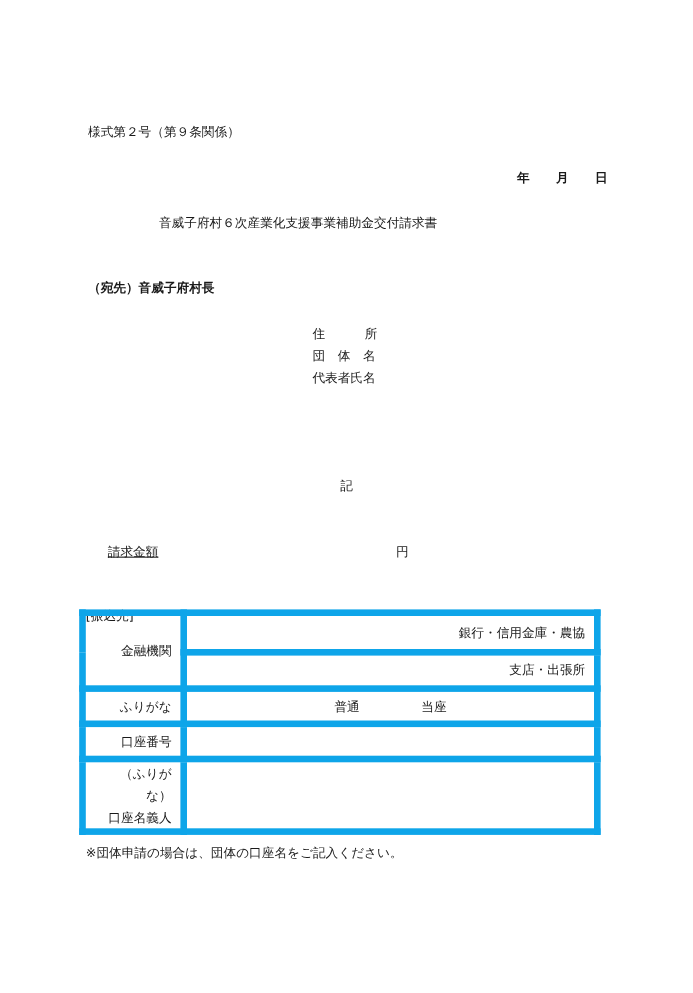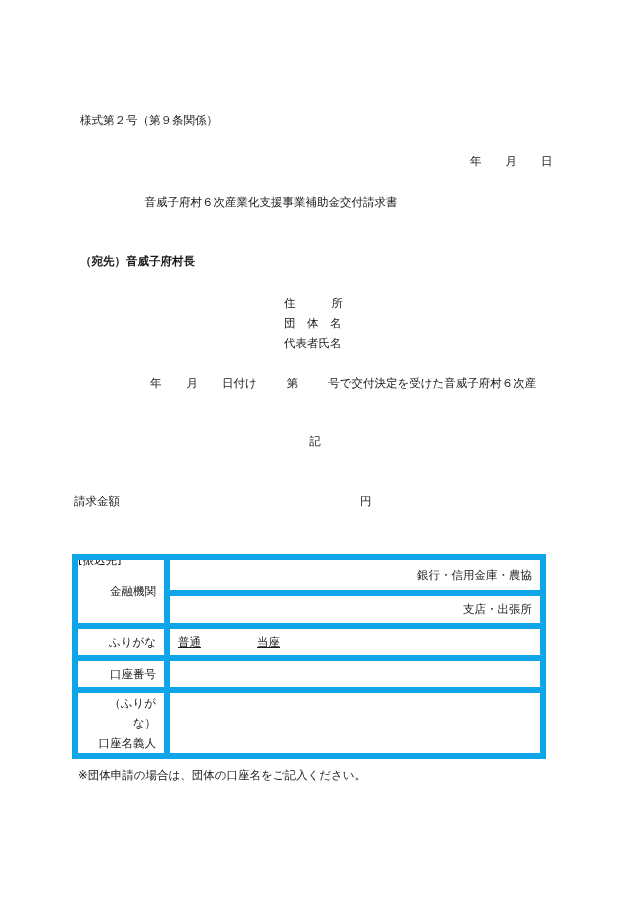--- a/index.html
+++ b/index.html
@@ -1,37 +1,37 @@
 <!DOCTYPE html>
 <html><head>
   <meta charset="utf-8">
   <style>
     html, body { margin: 0; padding: 0; background: #ffffff; }
     body { width: 630px; height: 903px; position: relative; overflow: hidden;
            font-family: "DejaVu Sans", "Liberation Sans", sans-serif; color: #1a1a1a; font-size: 11.5px; }
     .abs { position: absolute; white-space: nowrap; margin-top: 16px; }
     .serif { font-family: "DejaVu Serif", "Liberation Serif", serif; }
     #form-number { left: 80px; top: 97px; font-size: 11.5px; }
-    #date-line { left: 470px; top: 138px; }
+    #date-line { left: 470px; top: 138px; font-weight: bold; }
     #date-line span { display: inline-block; }
     #doc-title { left: 0; width: 542px; text-align: center; top: 179px; font-size: 11.5px; }
     #addressee { left: 80px; top: 238px; font-weight: bold; }
     #applicant { left: 284px; top: 277px; }
     .app-row { height: 20px; line-height: 20px; }
     #body-text { left: 80px; top: 356px; line-height: 22px; }
     #ki { left: 0; width: 630px; text-align: center; top: 418px; }
-    #amount-label { left: 74px; top: 478px; }
+    #amount-label { left: 98px; top: 478px; text-decoration: underline; }
     #amount-unit { left: 360px; top: 478px; }
     #transfer-label { left: 78px; top: 537px; }
     table#bank-table { position: absolute; left: 72px; top: 554px; width: 474px;
            border-collapse: collapse; table-layout: fixed; }
     #bank-table td { border: 6px solid #0ea5e9; padding: 0 8px; }
     #bank-table td.label { width: 70px; text-align: right; }
     #bank-table td.right { text-align: right; }
-    #bank-table td.center { text-align: left; text-decoration: underline; }
+    #bank-table td.center { text-align: center; }
     #footnote { left: 78px; top: 752px; }
   </style>
 </head>
 <body>
 
 <div class="abs serif" id="form-number">様式第２号（第９条関係）</div>
 
 <div class="abs" id="date-line">
   <span>年</span><span style="width:24px"></span><span>月</span><span style="width:24px"></span><span>日</span>
 </div>
@@ -42,23 +42,20 @@
 
 <div class="abs" id="applicant">
   <div class="app-row">
     <span>住</span><span style="display:inline-block;width:36px"></span><span>所</span>
   </div>
   <div class="app-row">団　体　名</div>
   <div class="app-row">代表者氏名</div>
 </div>
 
 <div class="abs" id="body-text">
-  <div>
-    <span style="display:inline-block;width:70px"></span><span>年</span><span style="display:inline-block;width:25px"></span><span>月</span><span style="display:inline-block;width:24px"></span><span>日付け</span><span style="display:inline-block;width:30px"></span><span>第</span><span style="display:inline-block;width:30px"></span><span>号で交付決定を受けた音威子府村６次産</span>
-  </div>
 </div>
 
 <div class="abs" id="ki">記</div>
 
 <div class="abs" id="amount-label">請求金額</div>
 <div class="abs" id="amount-unit">円</div>
 
 <div class="abs" id="transfer-label">[振込先]</div>
 
 <table id="bank-table">

